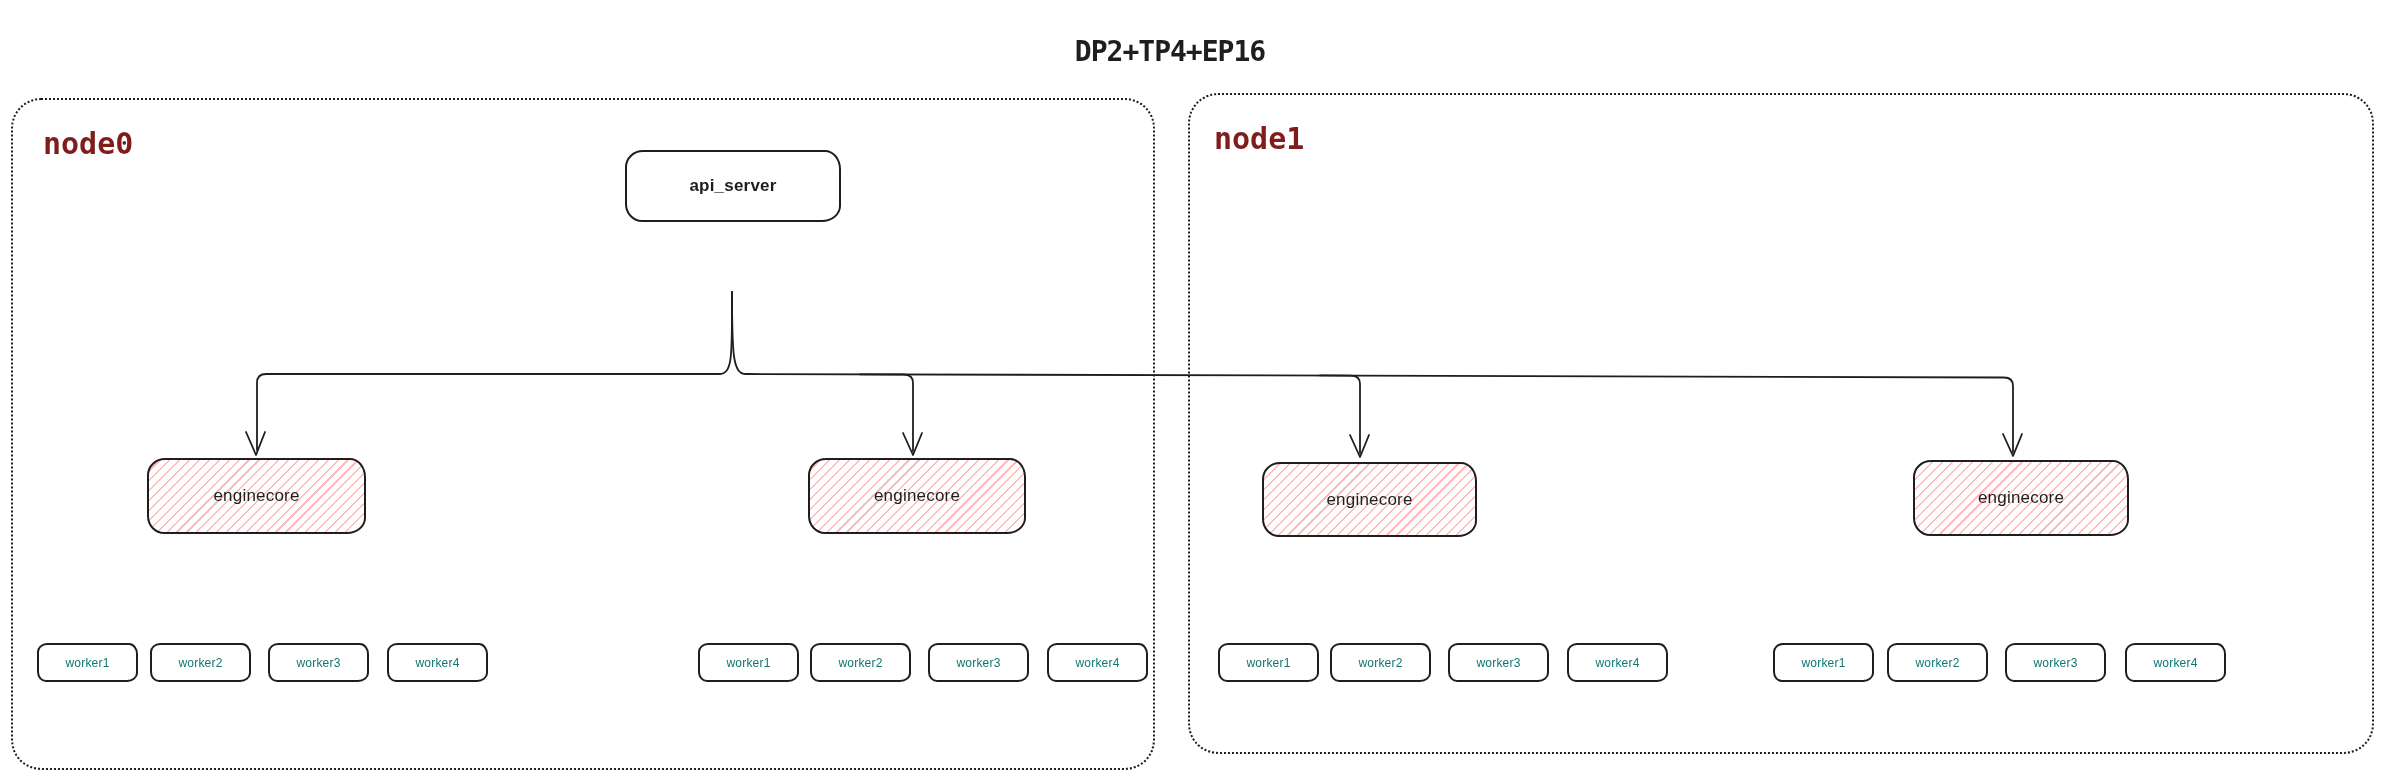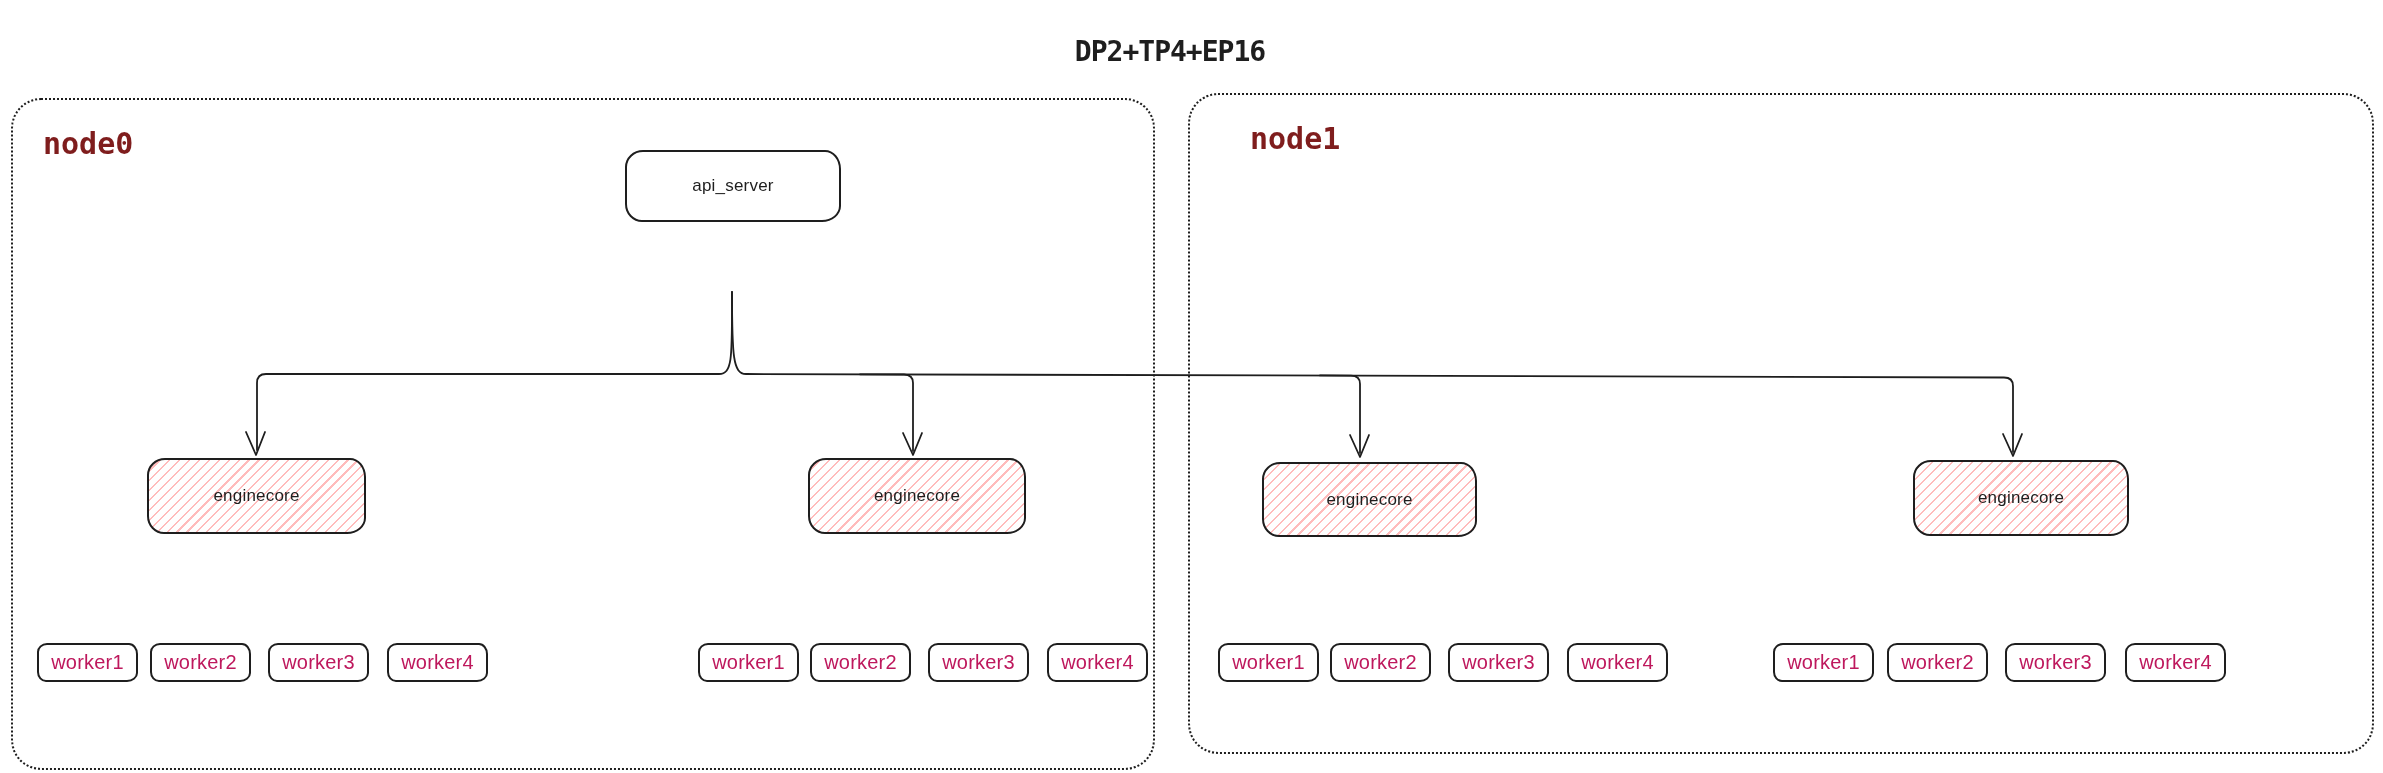--- a/index.html
+++ b/index.html
@@ -26,32 +26,32 @@
     background:transparent;
   }
   .node0{left:11px;top:98px;width:1140px;height:668px;}
   .node1{left:1188px;top:93px;width:1182px;height:657px;}
   .node-label{
     position:absolute;
     font-family:"DejaVu Sans Mono", monospace;
     font-weight:700;font-size:30px;color:#7f1d1d;
   }
   .node0 .node-label{left:30px;top:26px;}
-  .node1 .node-label{left:24px;top:26px;margin-left:36px;}
+  .node1 .node-label{left:24px;top:26px;}
   svg.connectors{position:absolute;left:0;top:0;}
   .box{
     position:absolute;
     display:flex;align-items:center;justify-content:center;
     border:2.5px solid #1e1e1e;
     background:#ffffff;
     font-size:17px;color:#1e1e1e;
     letter-spacing:0.2px;
   }
   .big{border-radius:18px 16px 19px 17px / 17px 19px 16px 18px;}
-  .api{left:625px;top:150px;width:212px;height:68px;}
+  .api{left:625px;top:150px;width:212px;height:68px;font-weight:bold;}
   .asyncllm{
     left:624px;top:218px;width:216px;height:72px;
     background:repeating-linear-gradient(-45deg,
       rgba(0,0,0,0) 0px, rgba(0,0,0,0) 5.4px,
       #7ee2a0 5.4px, #7ee2a0 7px), #ffffff;
   }
   .enginecore{
     background:repeating-linear-gradient(-45deg,
       rgba(0,0,0,0) 0px, rgba(0,0,0,0) 5.4px,
       #ffbcbc 5.4px, #ffbcbc 7px), #ffffff;
@@ -59,21 +59,21 @@
   .ec1{left:147px;top:458px;width:215px;height:72px;}
   .ec2{left:808px;top:458px;width:214px;height:72px;}
   .ec3{left:1262px;top:462px;width:211px;height:71px;}
   .ec4{left:1913px;top:460px;width:212px;height:72px;}
   .worker{
     position:absolute;top:643px;width:97px;height:35px;
     display:flex;align-items:center;justify-content:center;
     border:2px solid #1e1e1e;
     border-radius:10px 9px 11px 9px / 9px 11px 9px 10px;
     background:#ffffff;
-    font-size:20px;color:#be185d;letter-spacing:0.2px;
+    font-size:12px;color:#0f766e;letter-spacing:0.2px;
   }
 </style>
 </head>
 <body>
 
 <div class="canvas">
 
   <div class="title">DP2+TP4+EP16</div>
 
   <div class="node-box node0">

